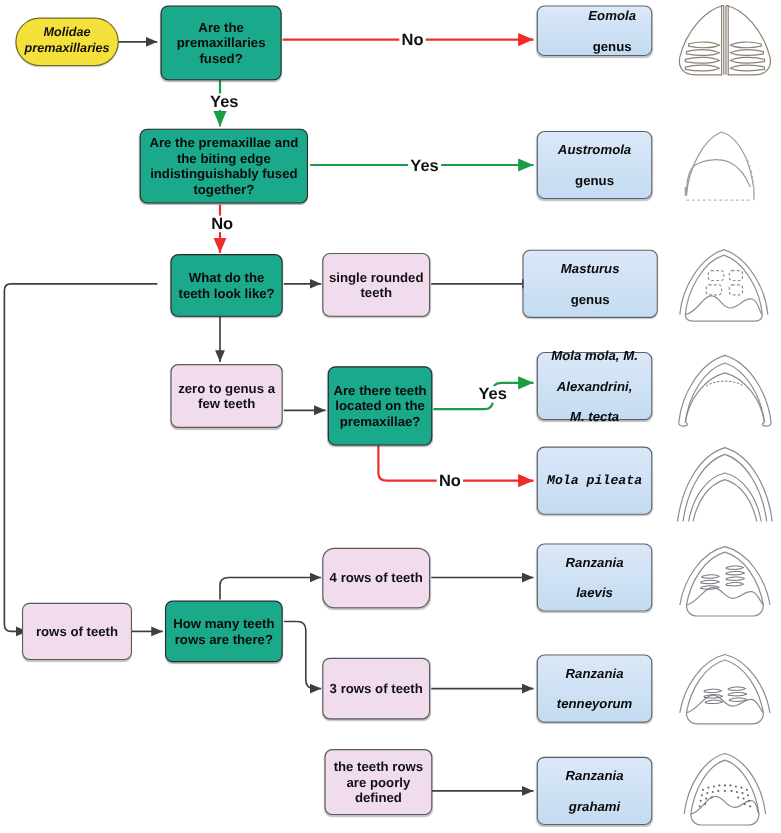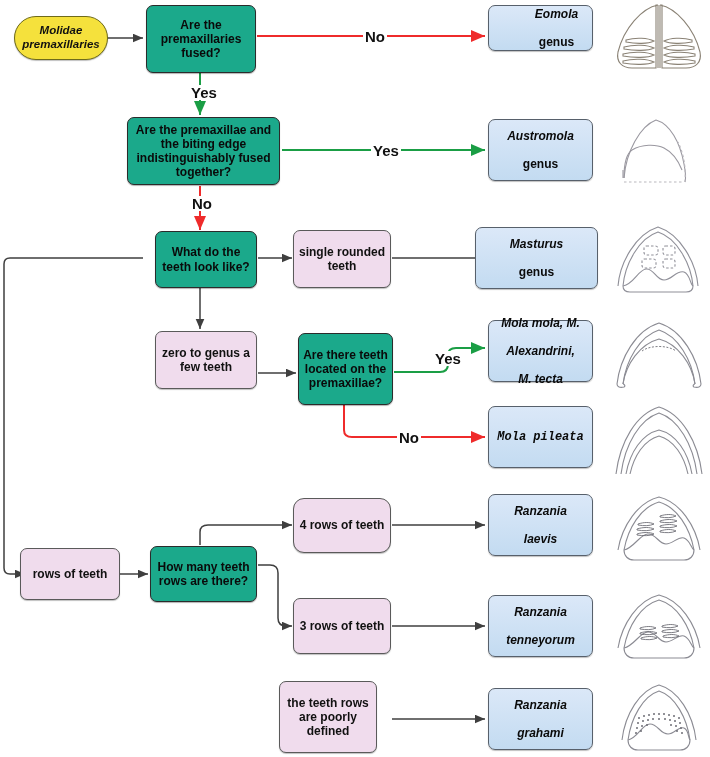--- a/index.html
+++ b/index.html
@@ -130,21 +130,21 @@
   </div>
 
   <div class="node n-a" style="left:293px;top:498px;width:98px;height:55px;border-radius:11px;">
     <span>4 rows of teeth</span>
   </div>
 
   <div class="node n-a" style="left:293px;top:598px;width:98px;height:56px;">
     <span>3 rows of teeth</span>
   </div>
 
-  <div class="node n-a" style="left:279px;top:681px;width:98px;height:72px;">
+  <div class="node n-a" style="left:295px;top:681px;width:98px;height:60px;">
     <span>the teeth rows are poorly defined</span>
   </div>
 
   <div class="node n-t" style="left:488px;top:5px;width:105px;height:46px;padding-left:32px;">
     <span>
       <span class="sci">Eomola</span><br>
       <span>genus</span>
     </span>
   </div>
 

